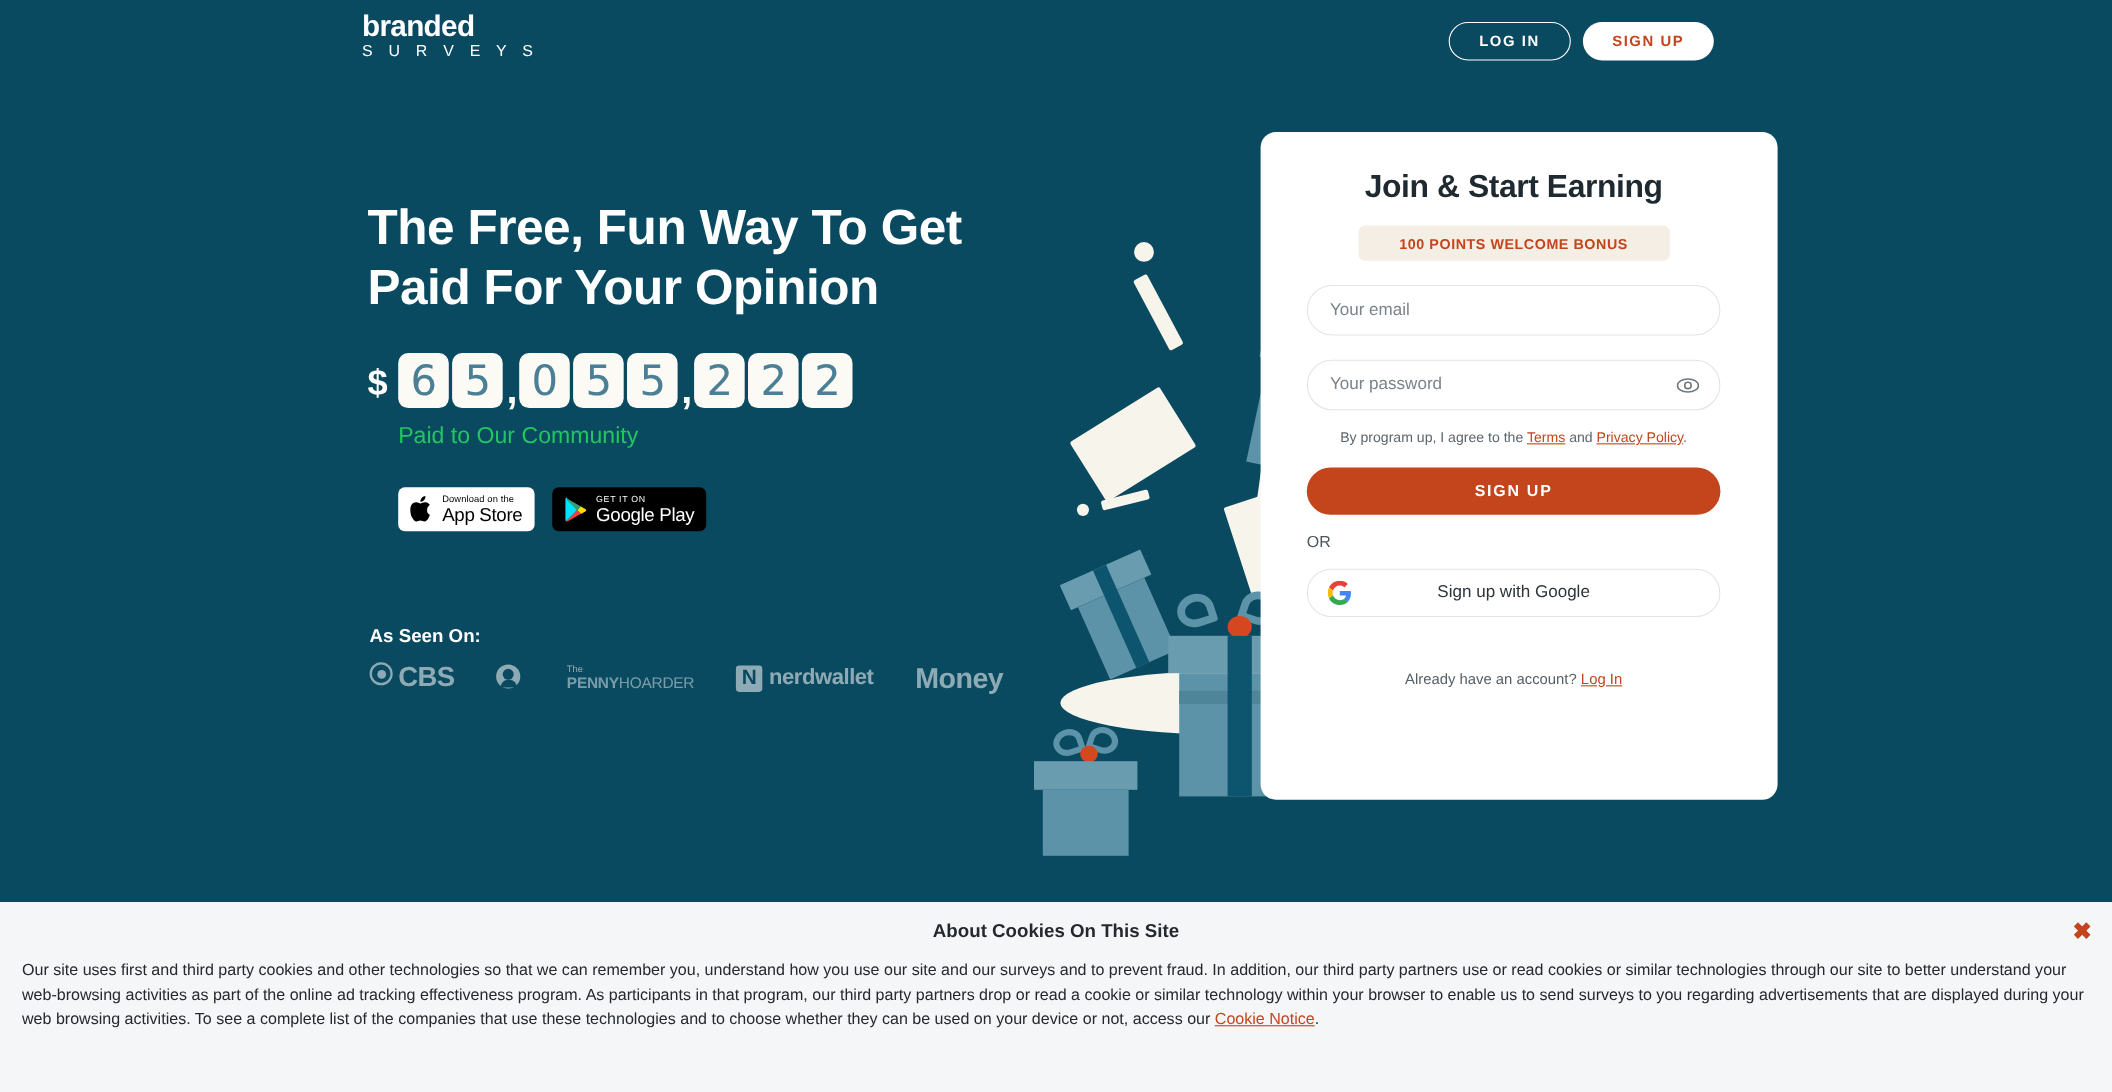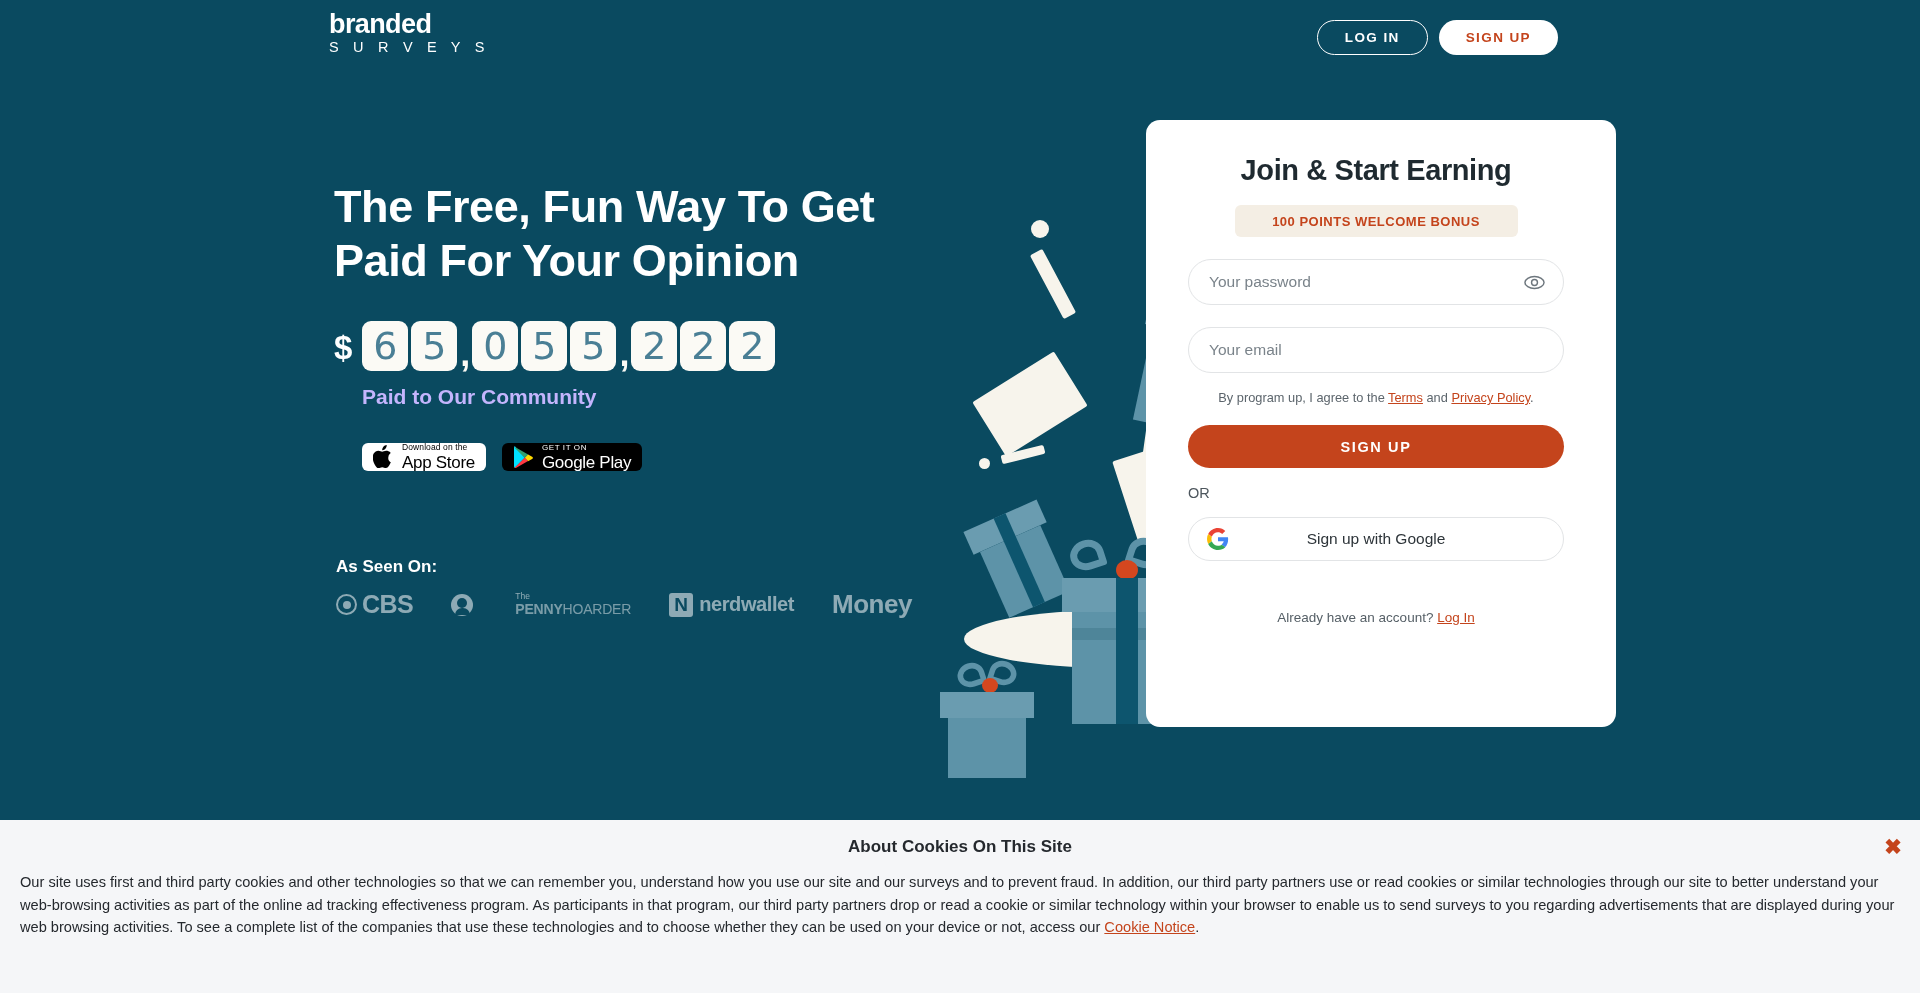--- a/index.html
+++ b/index.html
@@ -81,46 +81,46 @@
     color: #4a7f95; font-size: 38px; font-weight: 500;
     display: flex; align-items: center; justify-content: center;
     margin-right: 3px;
     font-family: "DejaVu Sans", sans-serif;
   }
   .comma {
     color: #fbfaf5; font-size: 36px; font-weight: bold;
     margin: 0 2px 0 0; position: relative; top: 8px;
   }
   .paid-label {
-    color: #c4b5fd; font-size: 21px; font-weight: bold;
+    color: #22c55e; font-size: 21px; font-weight: normal;
     margin-top: 14px; margin-left: 28px;
   }
 
   
   .stores { display: flex; gap: 16px; margin-top: 34px; margin-left: 28px; }
   .badge {
-    height: 28px; border-radius: 6px;
+    height: 40px; border-radius: 6px;
     display: flex; align-items: center; gap: 7px;
     padding: 0 11px; cursor: pointer;
   }
   .badge-apple { background: #ffffff; color: #000000; }
   .badge-google { background: #000000; color: #ffffff; }
   .badge-txt { display: flex; flex-direction: column; line-height: 1; }
   .badge-small { font-size: 8.5px; letter-spacing: 0.1px; margin-bottom: 2px; }
   .badge-big { font-size: 17px; font-weight: 500; letter-spacing: -0.3px; }
   .badge-google .badge-small { letter-spacing: 0.6px; font-size: 8px; }
 
   
   .as-seen { margin-top: 86px; margin-left: 2px; }
   .as-seen-title { color: #ffffff; font-size: 17px; font-weight: bold; }
   .press-row {
     display: flex; align-items: center; gap: 38px; margin-top: 12px;
     opacity: 0.62;
   }
-  .press { display: flex; align-items: center; color: #dfe6e9; }
+  .press { display: flex; align-items: flex-start; color: #dfe6e9; }
   .cbs-eye {
     width: 21px; height: 21px; border-radius: 50%;
     border: 2.5px solid #dfe6e9; display: inline-flex;
     align-items: center; justify-content: center; margin-right: 5px;
   }
   .cbs-eye::after {
     content: ""; width: 8px; height: 8px; border-radius: 50%;
     background: #dfe6e9;
   }
   .cbs-text { font-size: 25px; font-weight: bold; letter-spacing: -0.5px; }
@@ -398,31 +398,31 @@
       <div class="lid" style="left:0;top:14px;width:94px;height:26px;"></div>
       <div class="box" style="left:8px;top:40px;width:78px;height:60px;"></div>
     </div>
   </div>
 
   <div class="card">
     <div class="card-title">Join &amp; Start Earning</div>
     <div class="bonus-pill">100 POINTS WELCOME BONUS</div>
 
     <div class="field">
+      <input type="text" placeholder="Your email" style="">
+    </div>
+
+    <div class="field">
       <input type="text" placeholder="Your password" style="">
       <span class="eye-btn">
         <svg width="21" height="15" viewBox="0 0 22 15">
           <ellipse cx="11" cy="7.5" rx="10" ry="6.2" fill="none" stroke="#6d767d" stroke-width="1.5"></ellipse>
           <circle cx="11" cy="7.5" r="3.1" fill="none" stroke="#6d767d" stroke-width="1.5"></circle>
         </svg>
       </span>
-    </div>
-
-    <div class="field">
-      <input type="text" placeholder="Your email" style="">
     </div>
 
     <div class="legal">
       <span>By program up, I agree to the </span><a href="#">Terms</a><span> and </span><a href="#">Privacy Policy</a><span>.</span>
     </div>
 
     <button class="btn-signup-main">SIGN UP</button>
 
     <div class="or-text">OR</div>
 

